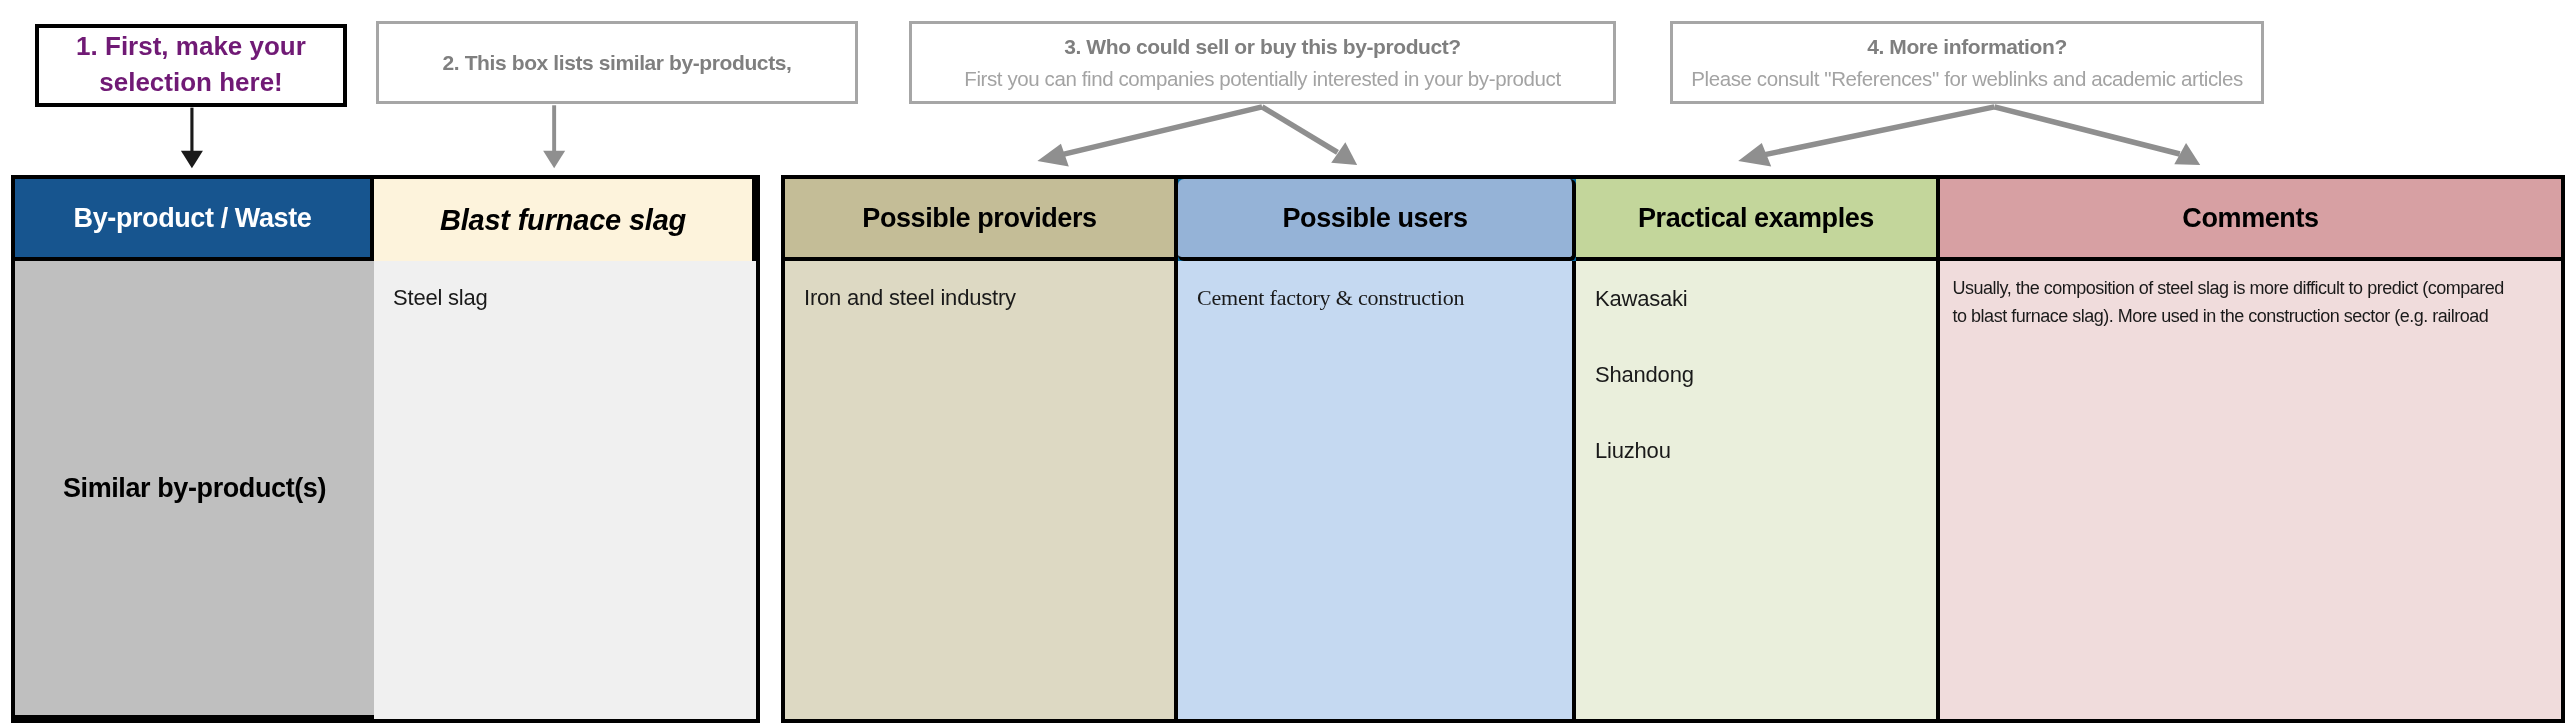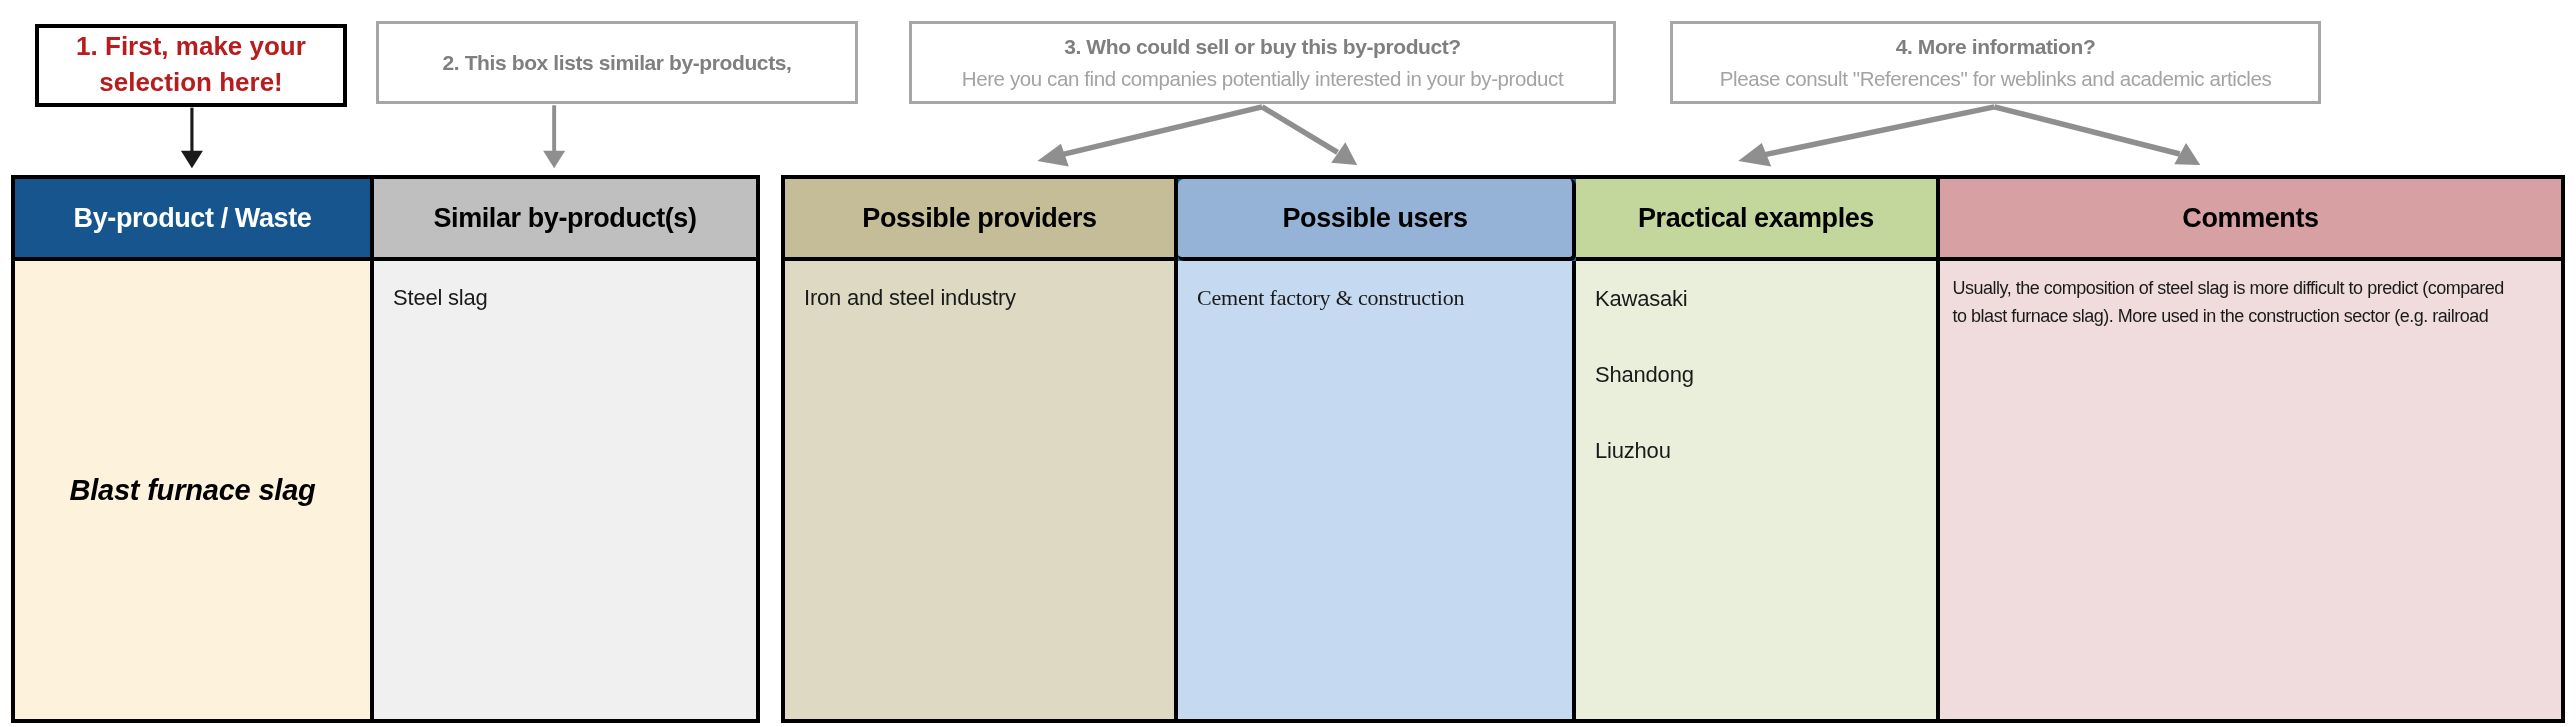--- a/index.html
+++ b/index.html
@@ -4,21 +4,21 @@
 <style>
   html,body{margin:0;padding:0;background:#fff;}
   body{width:2576px;height:727px;position:relative;overflow:hidden;
        font-family:"Liberation Sans","DejaVu Sans",sans-serif;color:#1a1a1a;}
   .canvas{position:absolute;left:0;top:0;width:2576px;height:727px;background:#fff;}
 
   
   .ann{position:absolute;box-sizing:border-box;display:flex;flex-direction:column;
        align-items:center;justify-content:center;text-align:center;background:#fff;}
   .ann-dark{border:4.7px solid var(--border_black,#000);font-weight:bold;font-size:26px;
-       line-height:1.38;color:#b91c1c;padding:0 11px;}
+       line-height:1.38;color:#701a75;padding:0 11px;}
   .ann-gray{border:3.1px solid var(--annotation_border,#a6a6a6);padding:0 6.3px;}
   .ann-line1{font-weight:bold;font-size:21px;line-height:1.6;letter-spacing:-0.4px;
        color:var(--annotation_text_bold,#7f7f7f);white-space:nowrap;}
   .ann-line2{font-weight:normal;font-size:20.5px;line-height:1.5;letter-spacing:-0.4px;
        color:var(--annotation_text_light,#a3a3a3);white-space:nowrap;}
 
   
   .arrows{position:absolute;left:0;top:0;width:2576px;height:176px;pointer-events:none;}
   .arrow-black{stroke:var(--arrow_black,#1a1a1a);fill:none;}
   .arrow-gray{stroke:var(--arrow_gray,#8f8f8f);fill:none;}
@@ -63,24 +63,24 @@
   <div class="ann ann-dark" style="left:35px;top:23.6px;width:312px;height:83px;">
     <span>1. First, make your selection here!</span>
   </div>
 
   <div class="ann ann-gray" style="left:376px;top:21px;width:482px;height:83px;">
     <span class="ann-line1">2. This box lists similar by-products,</span>
   </div>
 
   <div class="ann ann-gray" style="left:909px;top:21px;width:707px;height:83px;">
     <span class="ann-line1">3. Who could sell or buy this by-product?</span>
-    <span class="ann-line2">Here you can find companies potentially interested in your by-product</span>
+    <span class="ann-line2">First you can find companies potentially interested in your by-product</span>
   </div>
 
-  <div class="ann ann-gray" style="left:1670px;top:21px;width:651px;height:83px;">
+  <div class="ann ann-gray" style="left:1670px;top:21px;width:594px;height:83px;">
     <span class="ann-line1">4. More information?</span>
     <span class="ann-line2">Please consult "References"  for weblinks and academic articles</span>
   </div>
 
   <svg class="arrows" viewBox="0 0 3274 224">
     <g>
       <line class="arrow-black" x1="242" y1="137" x2="242" y2="196" stroke-width="4"></line>
       <path class="head-black" d="M242,214 L228,192 L256,192 Z"></path>
     </g>
     <g>
@@ -100,25 +100,25 @@
       <path class="head-gray" d="M2210,205 L2240,182 L2252,212 Z"></path>
     </g>
     <g>
       <line class="arrow-gray" x1="2536" y1="136" x2="2772" y2="196" stroke-width="7"></line>
       <path class="head-gray" d="M2798,210 L2765,209 L2780,182 Z"></path>
     </g>
   </svg>
 
   <div class="block blockA">
     <div class="cell hcell rborder h-byproduct">By-product / Waste</div>
-    <div class="cell hcell h-similar">Similar by-product(s)</div>
-
     <div class="cell bcell rborder b-byproduct">
       <span>Blast furnace slag</span>
     </div>
+
+    <div class="cell hcell h-similar">Similar by-product(s)</div>
     <div class="cell bcell b-similar">
       <span>Steel slag</span>
     </div>
   </div>
 
   <div class="block blockB">
     <div class="cell hcell rborder h-providers">Possible providers</div>
     <div class="cell hcell rborder h-users">Possible users</div>
     <div class="cell hcell rborder h-examples">Practical examples</div>
     <div class="cell hcell h-comments">Comments</div>

